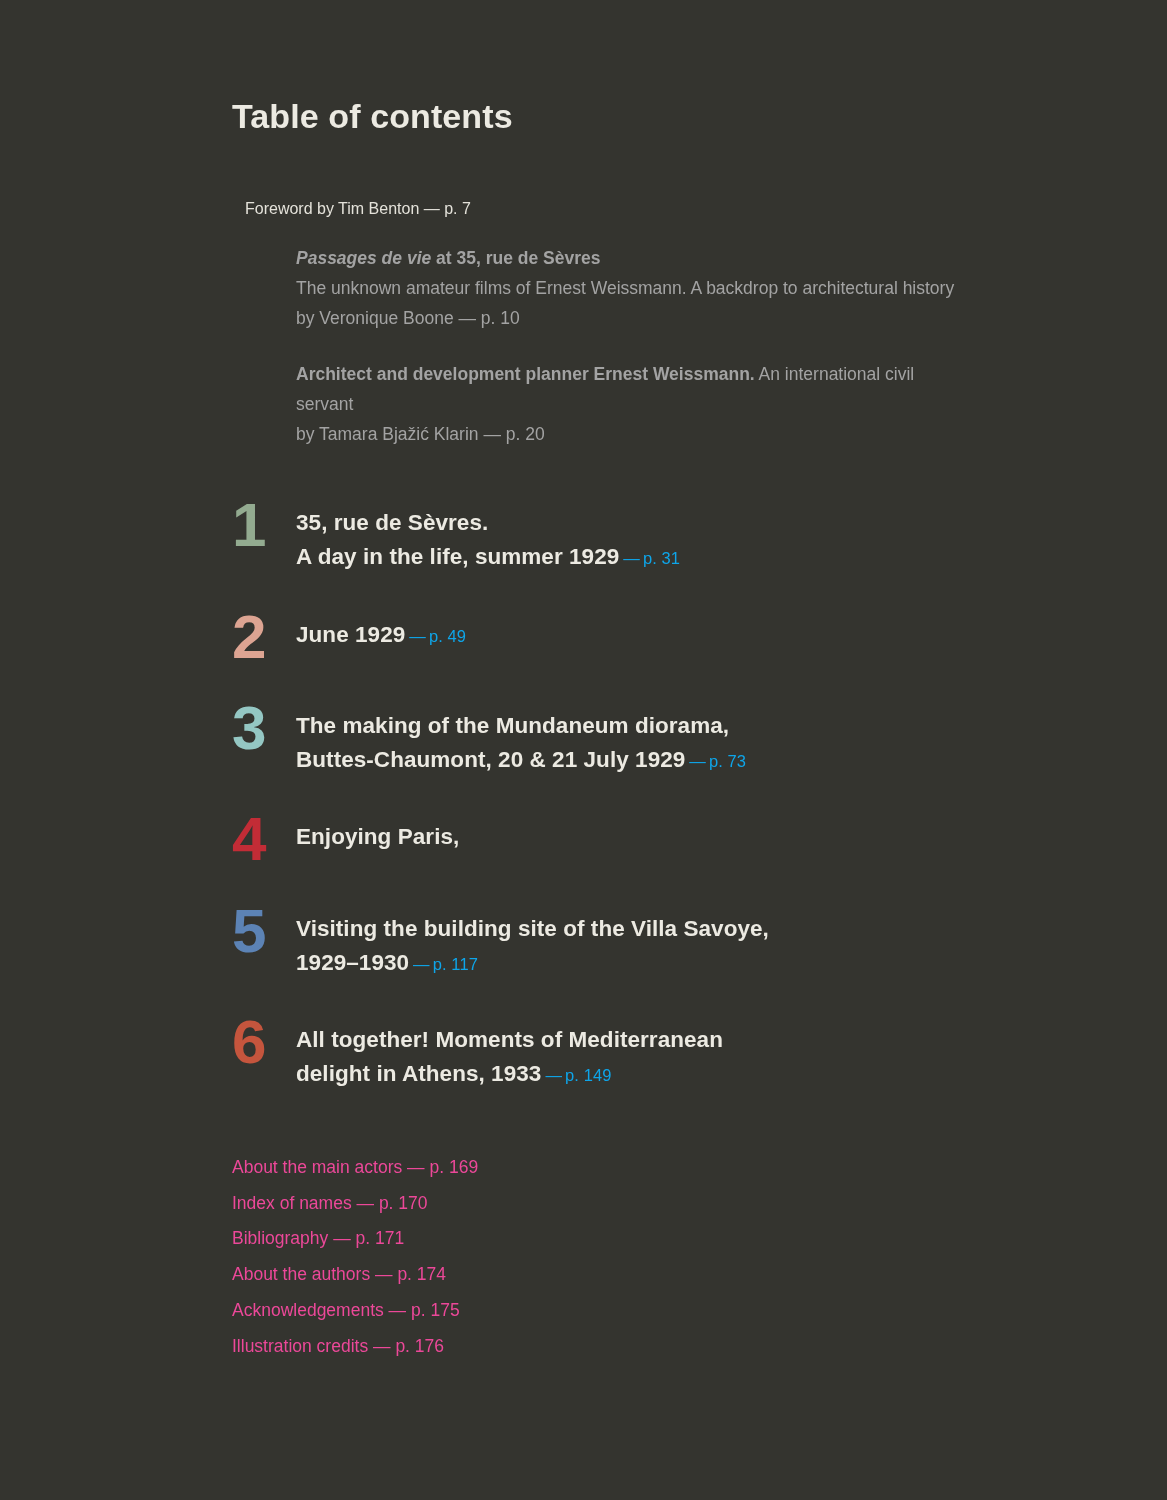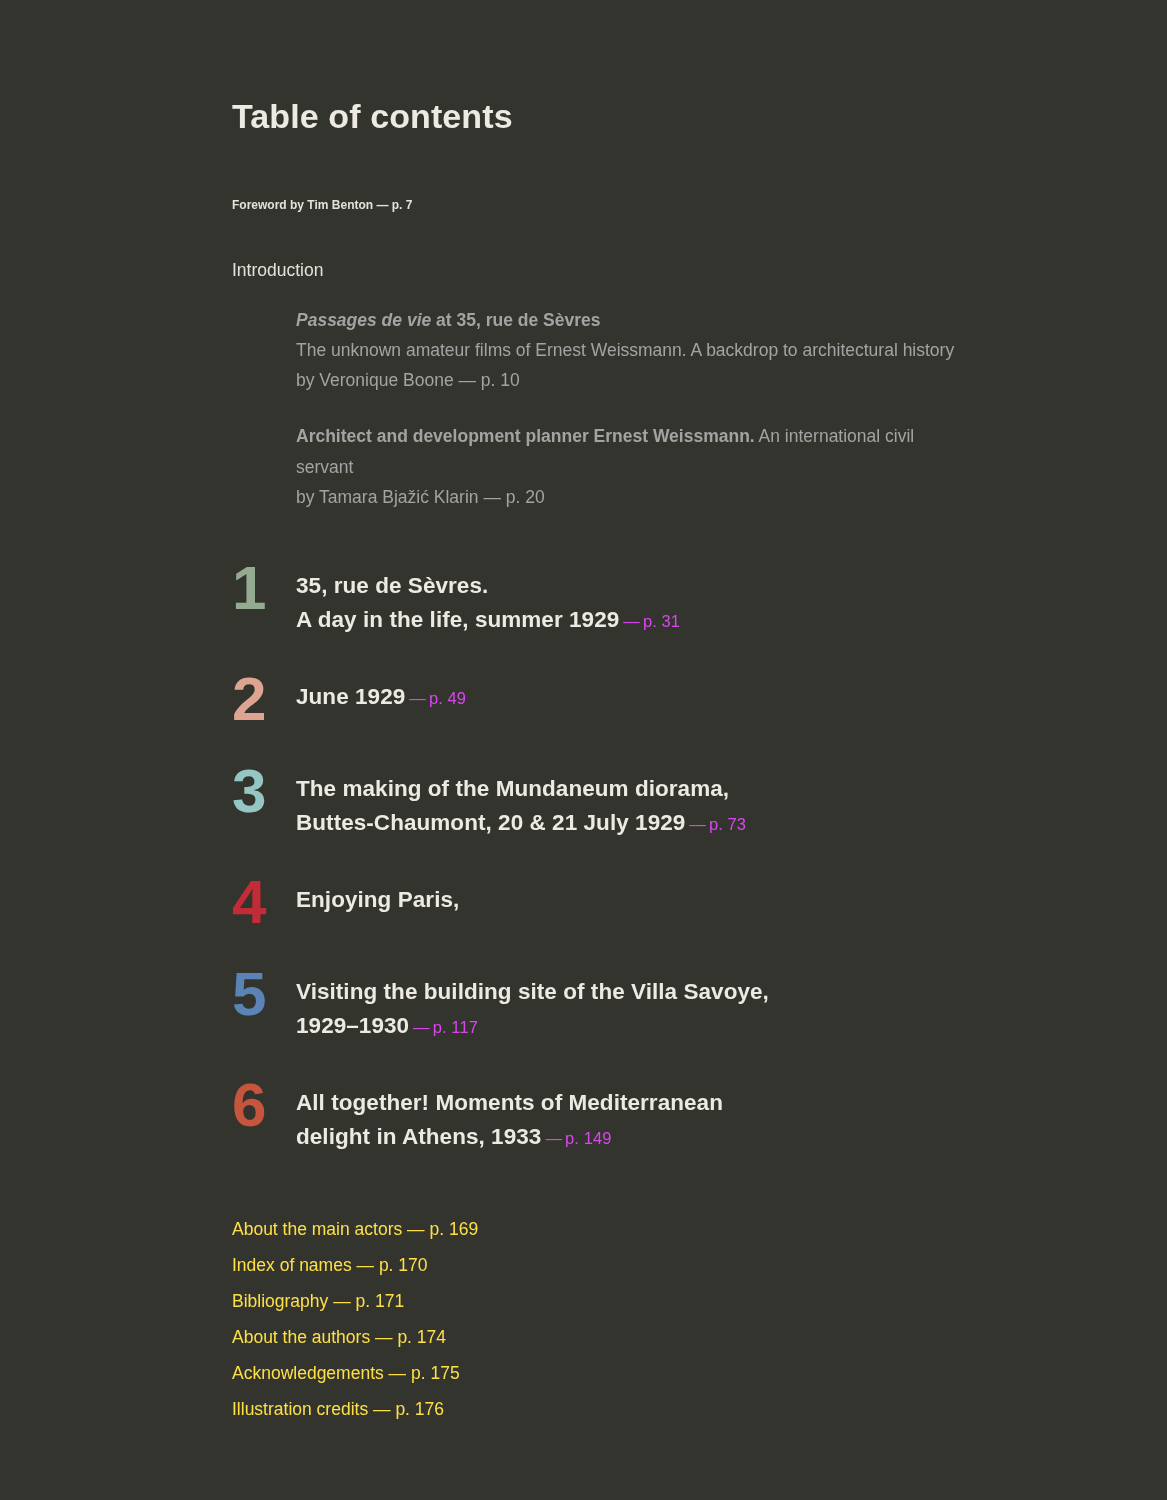--- a/index.html
+++ b/index.html
@@ -30,25 +30,25 @@
     font-size: 34px;
     font-weight: bold;
     letter-spacing: 0.1px;
     line-height: 1.1;
     color: #eceae2;
     margin: 0 0 62px 0;
   }
 
   
   .frontline {
-    font-size: 12px;
-    font-weight: bold;
+    font-size: 16px;
+    font-weight: normal;
     line-height: 1.45;
     color: #e4e2da;
-    margin: 0 0 0 0;
+    margin: 0 0 0 13px;
   }
 
   .section-label {
     font-size: 17.5px;
     font-weight: normal;
     line-height: 1.45;
     color: #e4e2da;
     margin: 43px 0 0 0;
   }
 
@@ -110,46 +110,45 @@
   .chapter-title-line {
     font-size: 22.5px;
     font-weight: bold;
     line-height: 1.52;
     color: #eceae2;
     letter-spacing: 0.05px;
   }
   .chapter-page {
     font-size: 16.5px;
     font-weight: normal;
-    color: #d946ef;
+    color: #0ea5e9;
     letter-spacing: 0.1px;
   }
   .chapter-page .dash { padding: 0 3px 0 4px; }
 
   
   .backmatter {
     margin-top: 58px;
   }
   .back-line {
     font-size: 17.5px;
     font-weight: normal;
     line-height: 2.05;
-    color: #fde047;
+    color: #ec4899;
   }
 </style>
 </head>
 <body style="background: rgb(52, 52, 47);">
 
 <div class="page">
 
   <h1 class="page-title">Table of contents</h1>
 
   <div class="frontline">Foreword by Tim Benton — p. 7</div>
 
-  <div class="section-label">Introduction</div>
 
   <div class="intro-group">
 
     <div class="intro-entry">
       <div class="intro-line strong"><span class="ital">Passages de vie</span><span> at 35, rue de Sèvres</span></div>
       <div class="intro-line">The unknown amateur films of Ernest Weissmann. A backdrop to architectural history</div>
       <div class="intro-line">by Veronique Boone — p. 10</div>
     </div>
 
     <div class="intro-entry">

